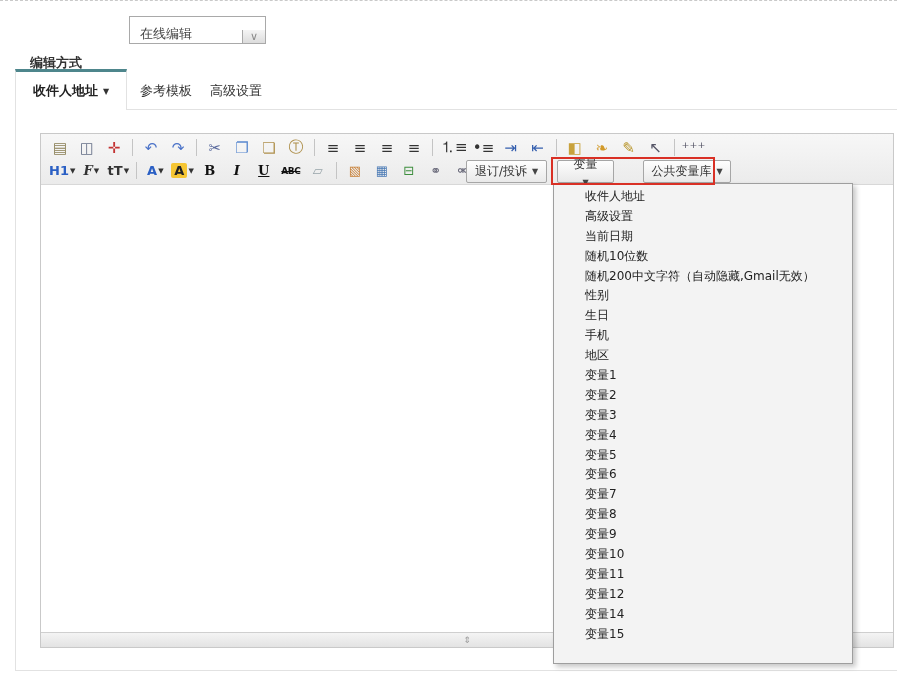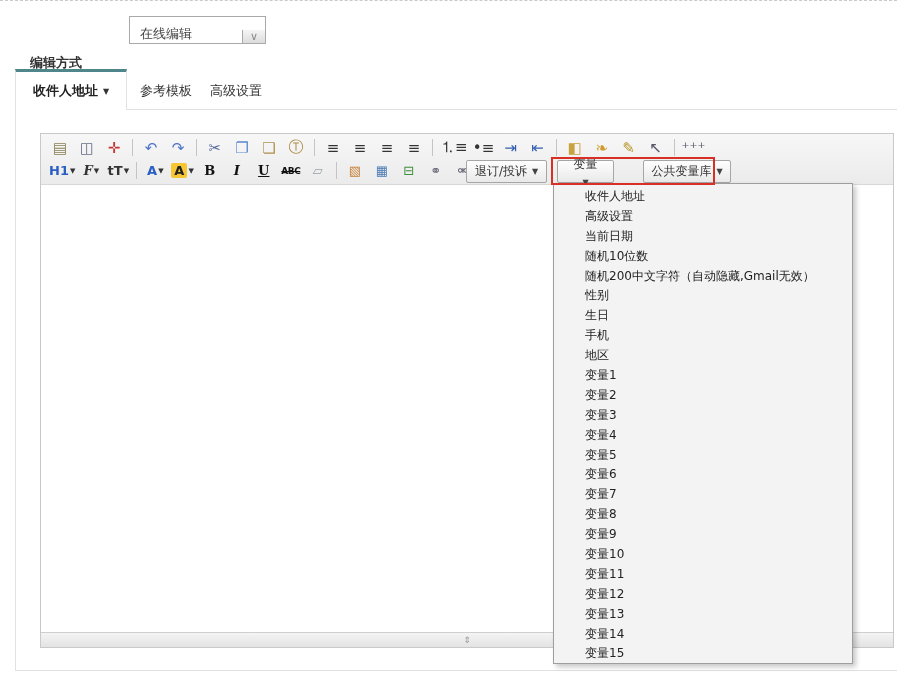--- a/index.html
+++ b/index.html
@@ -264,16 +264,15 @@
     <div class="menu-item">变量3</div>
     <div class="menu-item">变量4</div>
     <div class="menu-item">变量5</div>
     <div class="menu-item">变量6</div>
     <div class="menu-item">变量7</div>
     <div class="menu-item">变量8</div>
     <div class="menu-item">变量9</div>
     <div class="menu-item">变量10</div>
     <div class="menu-item">变量11</div>
     <div class="menu-item">变量12</div>
-    <div class="menu-item">变量13</div>
     <div class="menu-item">变量14</div>
     <div class="menu-item">变量15</div>
   </div>
 
 </body></html>

